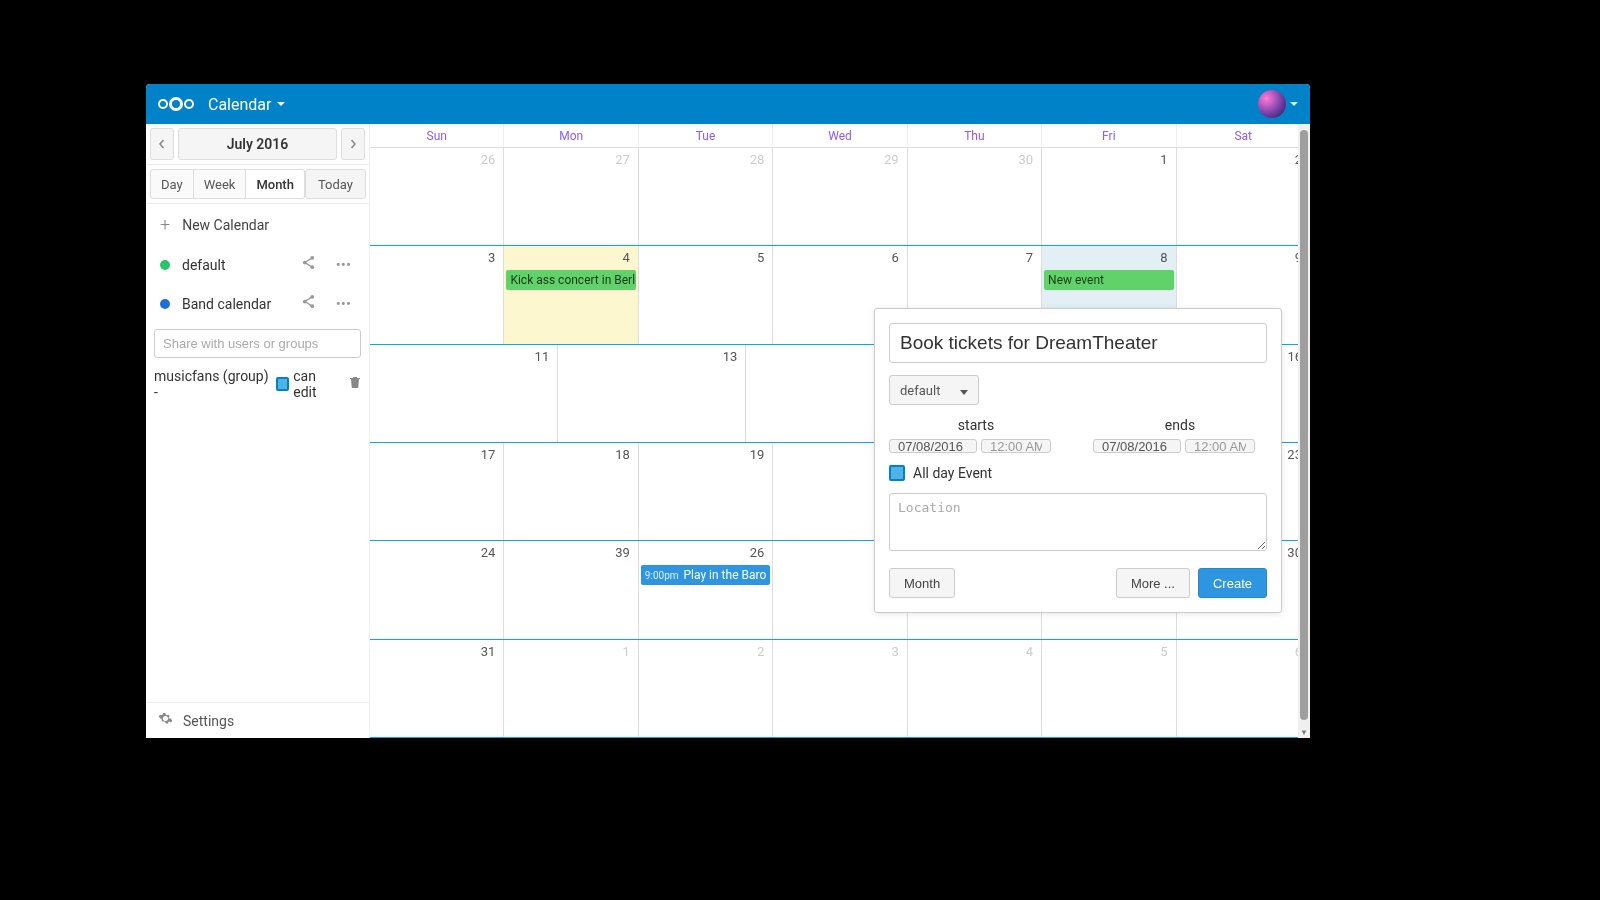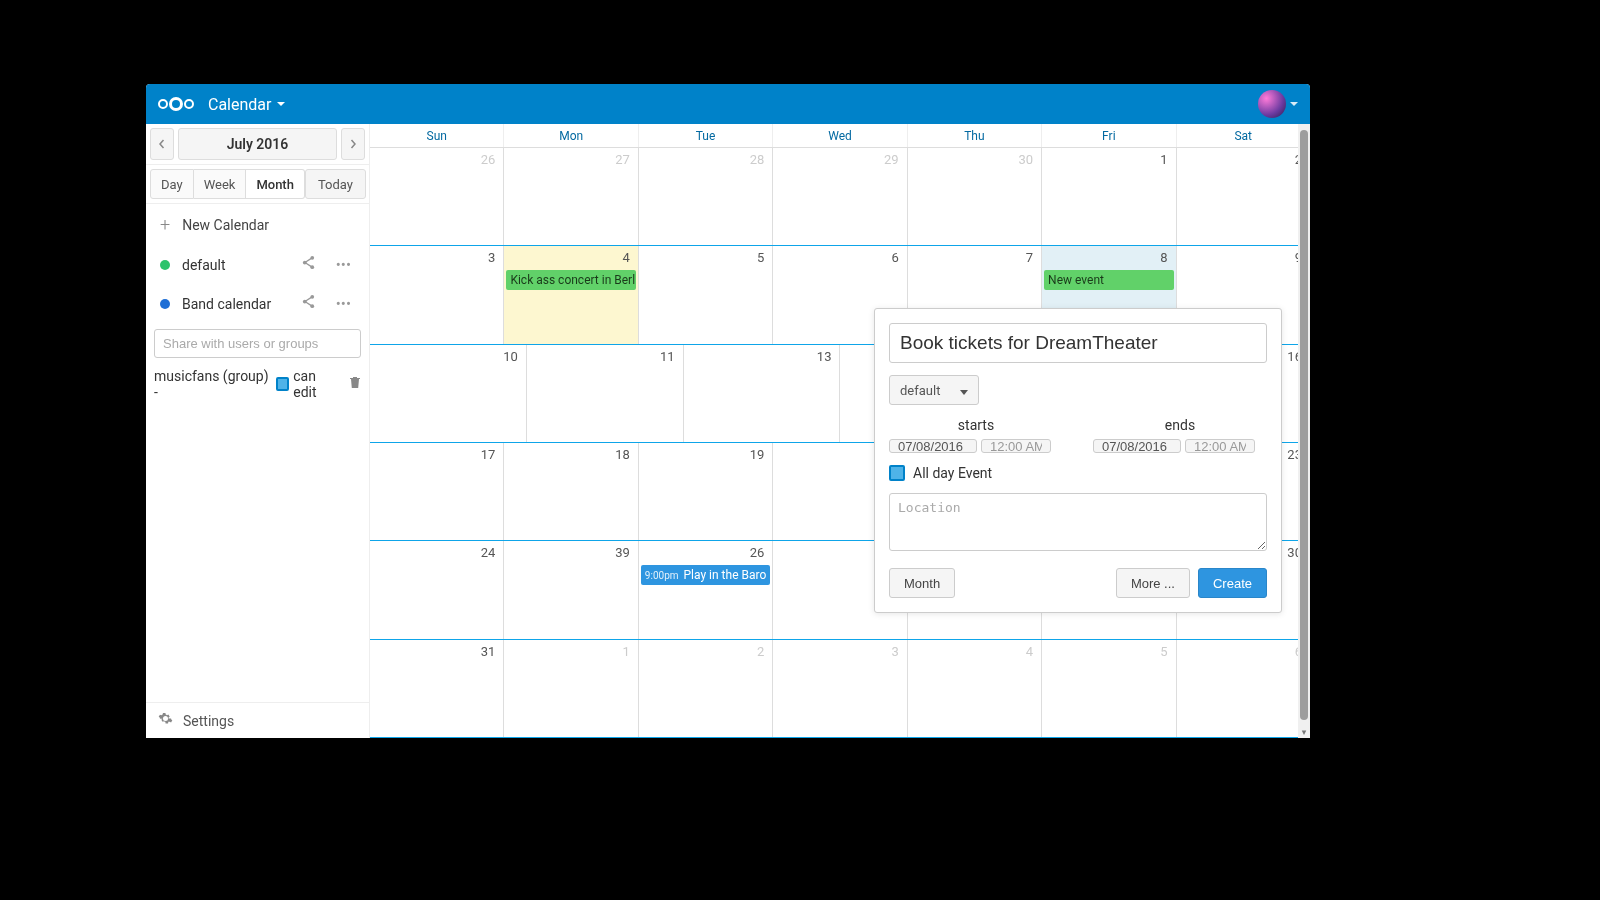--- a/index.html
+++ b/index.html
@@ -221,21 +221,21 @@
     .dow-row {
       display: flex;
       border-bottom: 1px solid #ddd;
       height: 24px;
       flex-shrink: 0;
     }
     .dow {
       flex: 1;
       text-align: center;
       font-size: 12px;
-      color: #0369a1;
+      color: #8b5cf6;
       line-height: 24px;
       border-left: 1px solid #eee;
     }
     .dow:first-child { border-left: 0; }
     .weeks {
       flex: 1;
       display: flex;
       flex-direction: column;
     }
     .week-row {
@@ -543,23 +543,20 @@
             <div class="day-cell highlight-blue">
               <div class="day-num">8</div>
               <div class="event-chip event-green"><span>New event</span></div>
             </div>
             <div class="day-cell">
               <div class="day-num">9</div>
             </div>
           </div>
           <div class="week-row">
             <div class="day-cell">
-              <div class="day-num">10</div>
-            </div>
-            <div class="day-cell">
               <div class="day-num">11</div>
             </div>
             <div class="day-cell">
               <div class="day-num">13</div>
             </div>
             <div class="day-cell">
               <div class="day-num">14</div>
             </div>
             <div class="day-cell">
               <div class="day-num">15</div>

